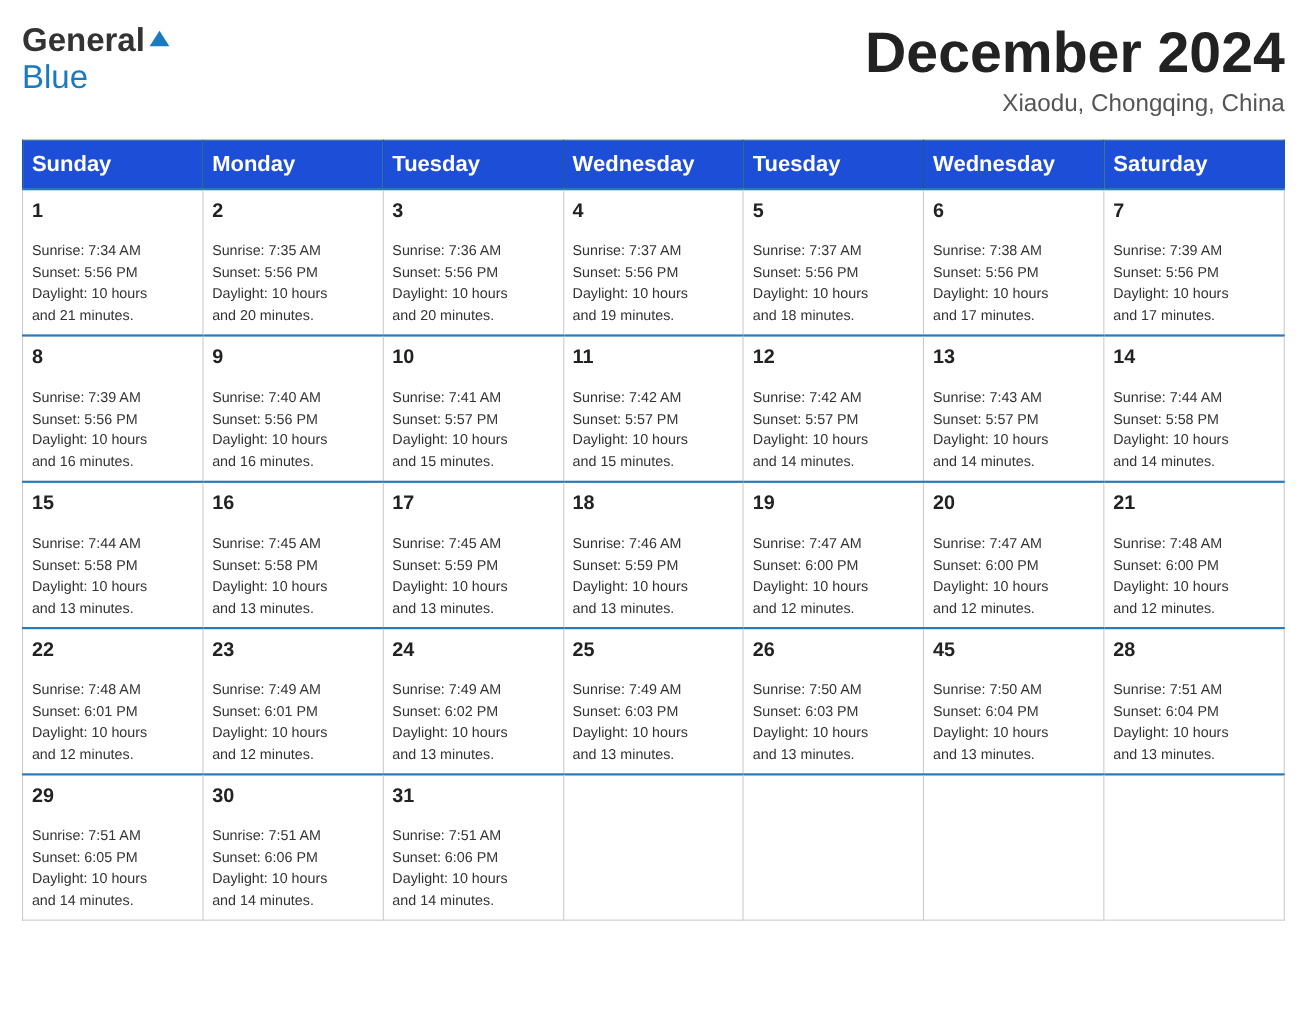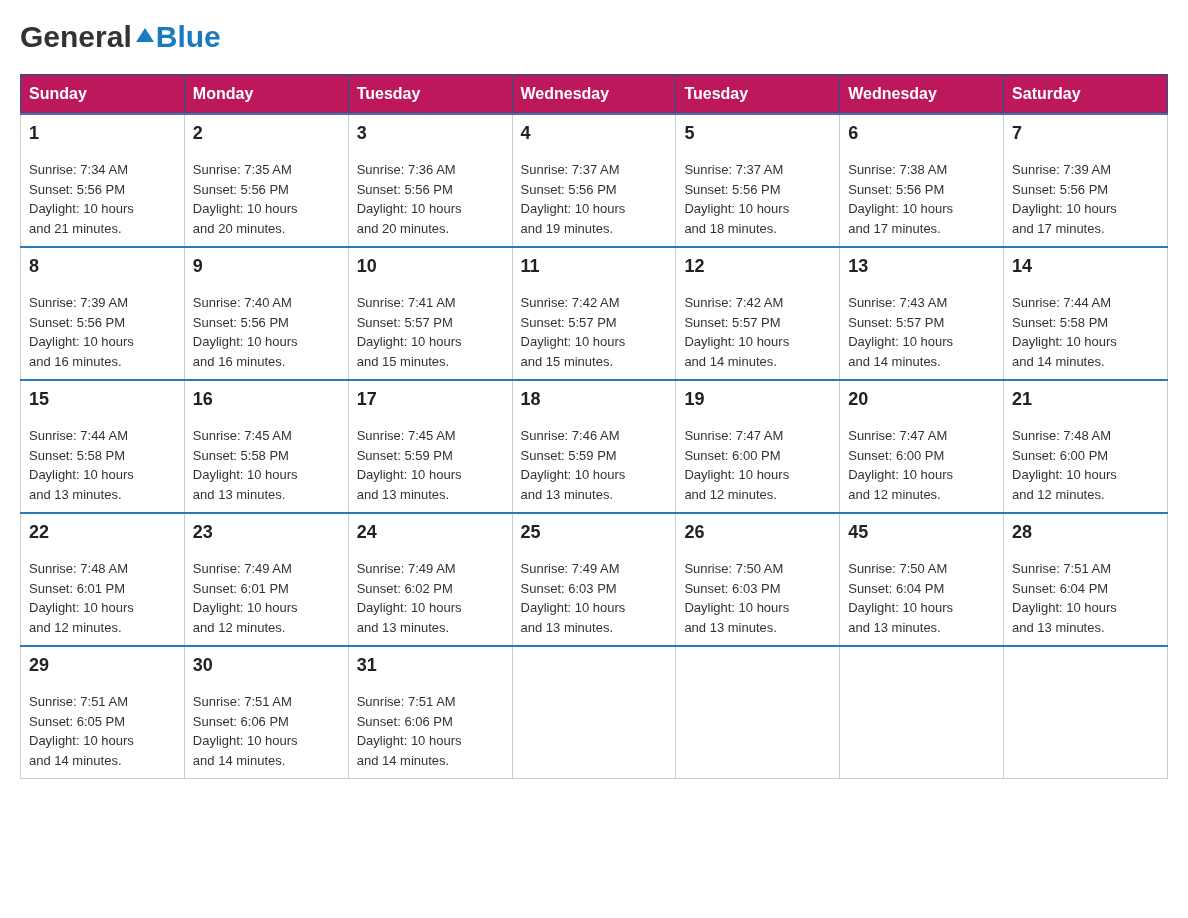--- a/index.html
+++ b/index.html
@@ -11,21 +11,21 @@
       padding: 20px;
     }
     .header {
       display: flex;
       justify-content: space-between;
       align-items: flex-start;
       margin-bottom: 20px;
     }
     .logo {
       display: flex;
-      flex-direction: row;
+      flex-direction: column;
       align-items: flex-start;
     }
     .logo-line {
       display: flex;
       align-items: center;
     }
     .title-section {
       text-align: right;
     }
     .month-title {
@@ -37,24 +37,24 @@
     .location {
       font-size: 22px;
       color: #555;
       margin-top: 4px;
     }
     .calendar {
       width: 100%;
       border-collapse: collapse;
     }
     .calendar th {
-      background: #be185d;
+      background: #1d4ed8;
       color: #fff;
       padding: 10px 8px;
-      font-size: 16px;
+      font-size: 20px;
       font-weight: bold;
       text-align: left;
       border: 1px solid #1a5a8a;
     }
     .calendar td {
       vertical-align: top;
       padding: 8px;
       border: 1px solid #ccc;
       border-top: 2px solid #2a7aba;
       width: 14.28%;
@@ -81,22 +81,26 @@
 
 <div class="header">
   <div class="logo">
     <div class="logo-line">
       <span style="font-size:30px;font-weight:bold;color:#333;">General</span>
       <svg width="22" height="22" viewBox="0 0 22 22" style="margin-left:2px;margin-top:-4px;">
         <polygon points="11,4 20,18 2,18" fill="#1a7abf"></polygon>
       </svg>
     </div>
     <div>
-      <span style="font-size:30px;font-weight:bold;color:#1a7abf;">Blue</span>
+      <span style="font-size:30px;font-weight:normal;color:#1a7abf;">Blue</span>
     </div>
+  </div>
+  <div class="title-section">
+    <div class="month-title">December 2024</div>
+    <div class="location">Xiaodu, Chongqing, China</div>
   </div>
 </div>
 
 <table class="calendar">
   <thead>
     <tr>
     <th>Sunday</th>
         <th>Monday</th>
         <th>Tuesday</th>
         <th>Wednesday</th>

